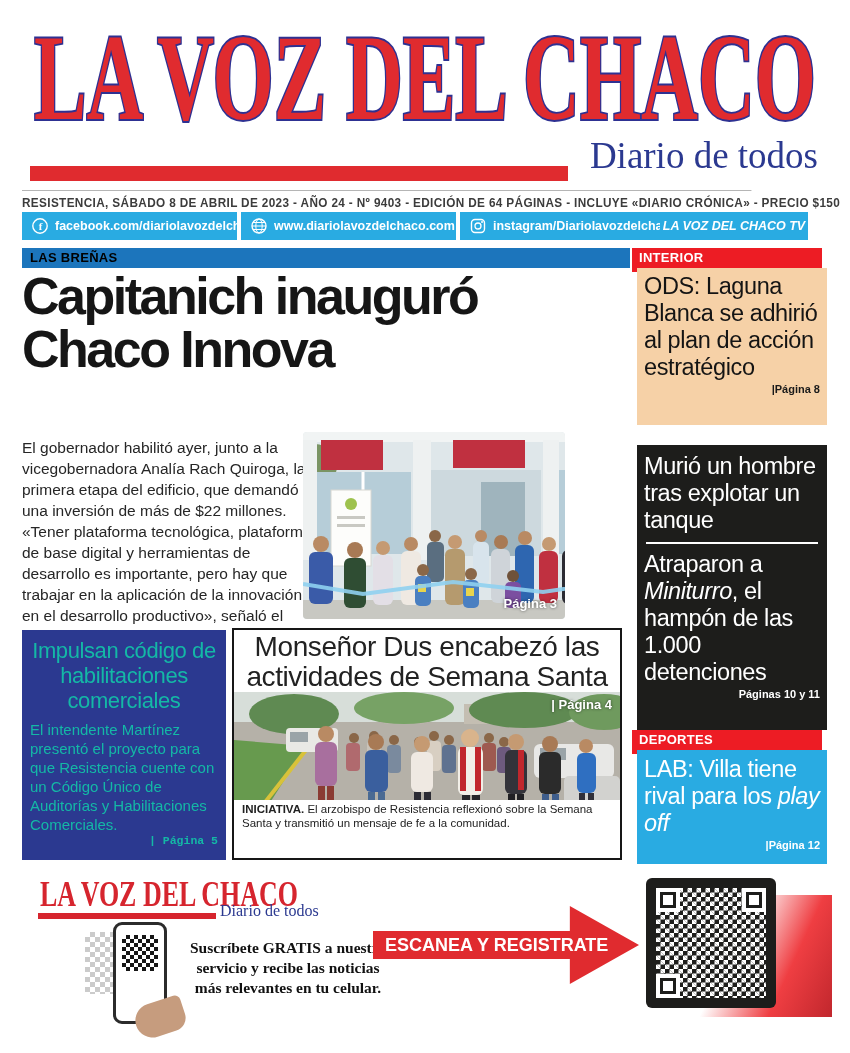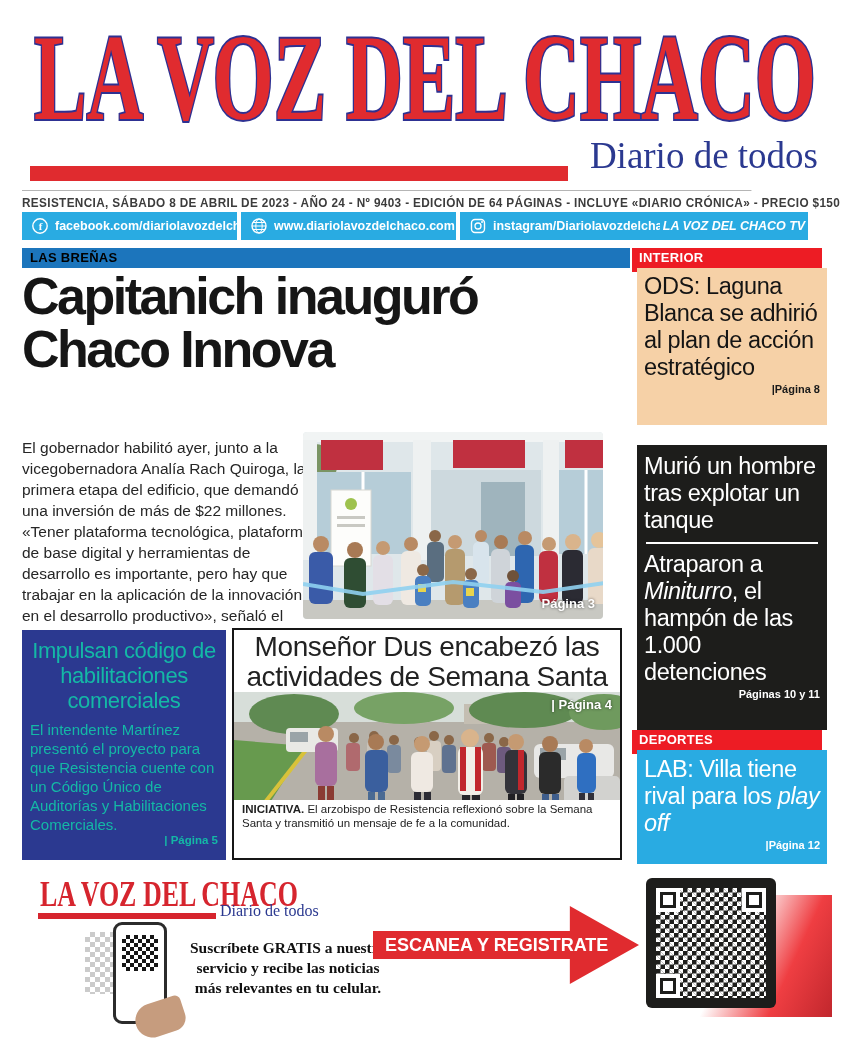--- a/index.html
+++ b/index.html
@@ -26,21 +26,21 @@
   
   .kicker{position:absolute;left:22px;top:248px;width:608px;height:20px;background:#1c75bc;
       color:#000000;font-weight:bold;font-size:13px;line-height:20px;padding-left:8px;box-sizing:border-box;letter-spacing:.3px;}
   .side-bar-label{position:absolute;left:632px;width:190px;height:24px;background:#ed1c24;color:#fff;
       font-weight:bold;font-size:13px;line-height:20px;padding-left:7px;box-sizing:border-box;letter-spacing:.3px;}
 
   
   .headline{position:absolute;left:22px;top:270px;width:612px;font-weight:bold;color:#161616;
       font-size:52px;line-height:53px;letter-spacing:-2.5px;}
   .lead-body{position:absolute;left:22px;top:437px;width:290px;font-size:15.5px;line-height:21px;color:#262626;}
-  .main-photo{position:absolute;left:303px;top:432px;width:300px;height:187px;overflow:hidden;border-radius:4px;}
+  .main-photo{position:absolute;left:303px;top:432px;width:262px;height:187px;overflow:hidden;border-radius:4px;}
   .photo-page-label{position:absolute;right:8px;bottom:8px;color:#fff;font-weight:bold;font-size:13px;
       text-shadow:0 0 3px rgba(0,0,0,.6);}
 
   
   .peach-box{position:absolute;left:637px;top:268px;width:190px;height:157px;background:#f6d1a7;
       box-sizing:border-box;padding:5px 7px;}
   .side-headline{font-size:23.5px;line-height:27px;letter-spacing:-.4px;color:#141414;}
   .page-ref{display:block;text-align:right;font-size:11px;font-weight:bold;margin-top:2px;}
   .black-box{position:absolute;left:637px;top:425px;height:22px;}
   .dark-box{position:absolute;left:637px;top:445px;width:190px;height:285px;background:#1d1d1b;
@@ -49,21 +49,21 @@
   .dark-divider{border-top:2px solid #fff;margin:8px 2px 7px 2px;}
   .sports-box{position:absolute;left:637px;top:750px;width:190px;height:114px;background:#29abe2;
       box-sizing:border-box;padding:6px 7px;color:#fff;}
   .sports-box .side-headline{color:#fff;}
 
   
   .code-box{position:absolute;left:22px;top:630px;width:204px;height:230px;background:#2b3990;
       box-sizing:border-box;padding:8px 8px 20px 8px;color:#14b8a6;}
   .code-title{font-size:22px;line-height:25px;text-align:center;letter-spacing:-.4px;}
   .code-body{font-size:15px;line-height:19px;margin-top:7px;}
-  .code-page{display:block;text-align:right;font-size:11.5px;font-weight:bold;}
+  .code-page{display:block;text-align:right;font-size:11.5px;font-weight:bold;font-family:Liberation Mono, monospace;}
 
   
   .church-box{position:absolute;left:232px;top:628px;width:390px;height:232px;border:2px solid #161616;
       box-sizing:border-box;background:#fff;}
   .church-headline{font-size:28px;line-height:30px;text-align:center;color:#222;padding-top:2px;letter-spacing:-.4px;}
   .church-photo{position:relative;width:386px;height:108px;overflow:hidden;}
   .church-page{position:absolute;top:5px;right:8px;color:#fff;font-weight:bold;font-size:13px;
       text-shadow:0 0 3px rgba(0,0,0,.6);}
   .church-caption{font-size:11.5px;line-height:13.5px;padding:3px 8px 0 8px;color:#222;}
 

